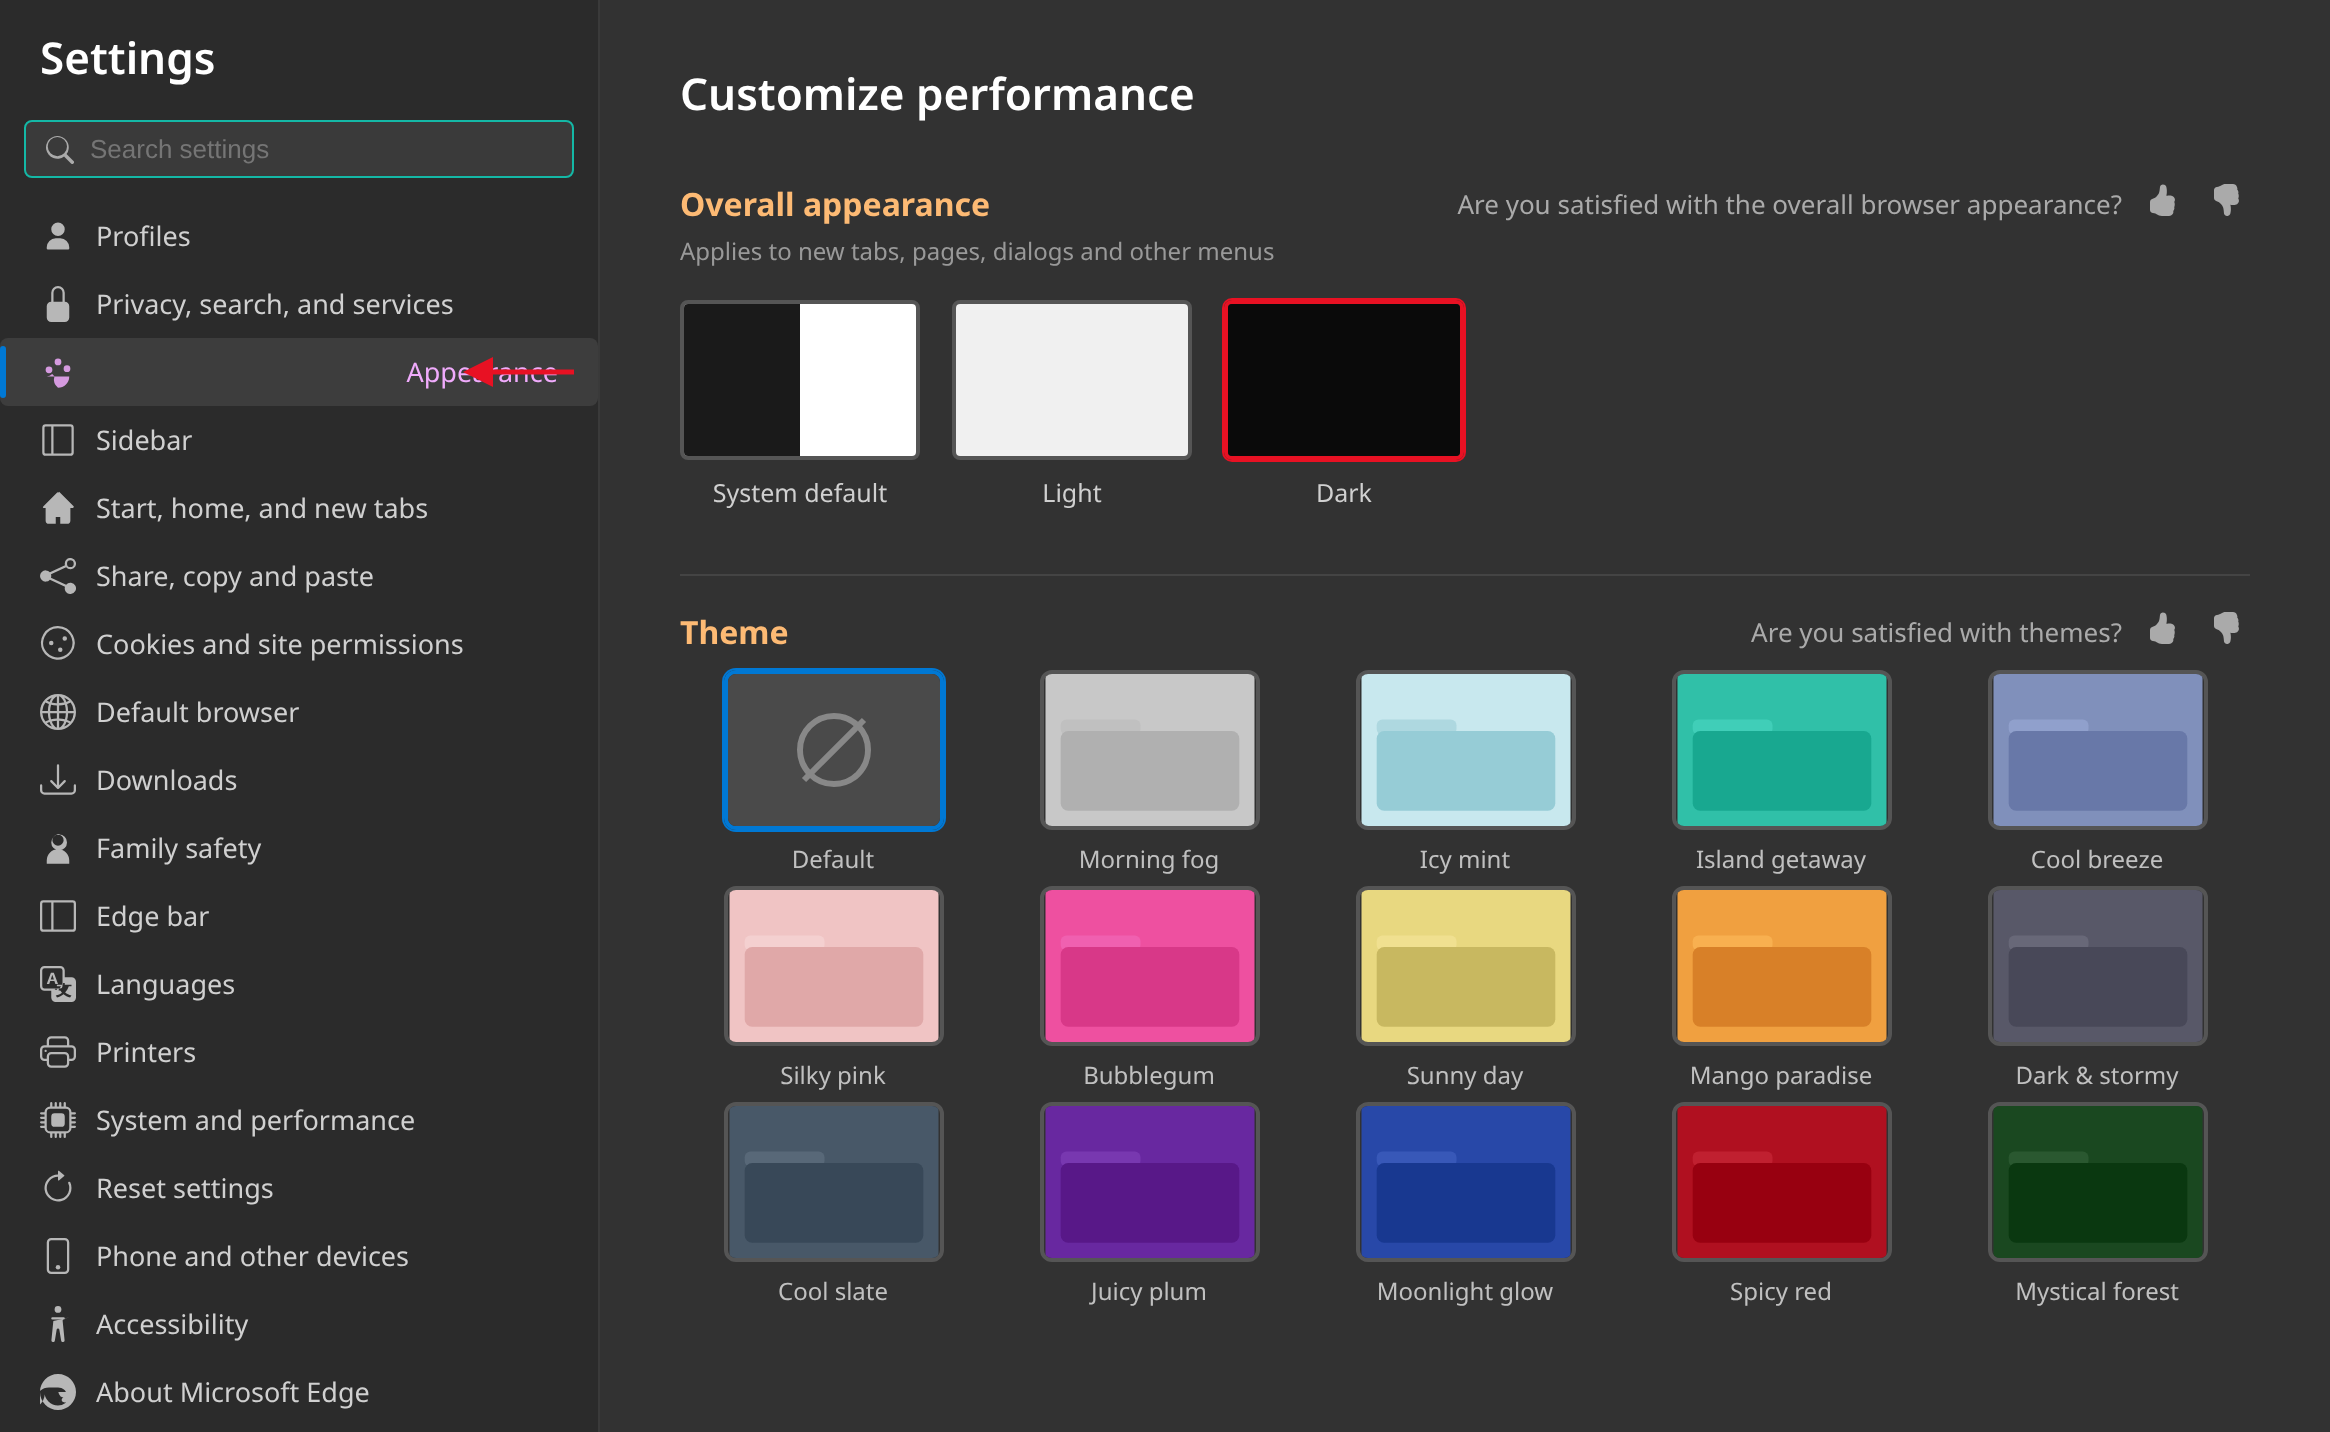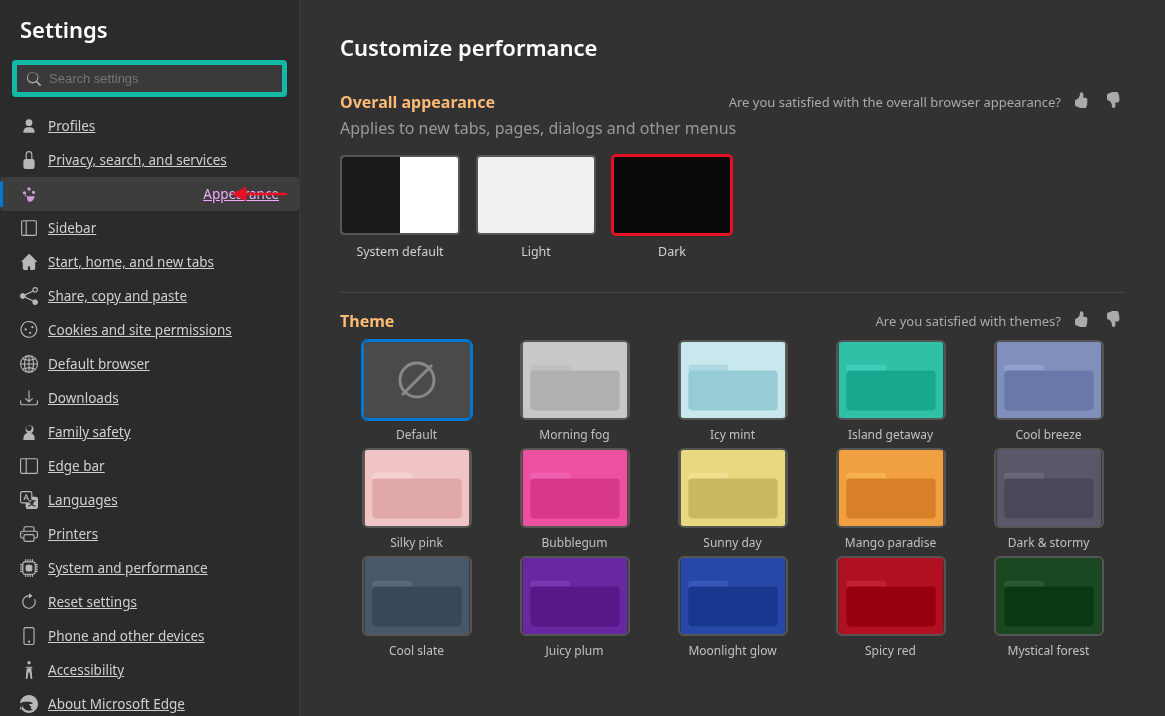--- a/index.html
+++ b/index.html
@@ -30,21 +30,21 @@
       padding: 12px 20px 16px 20px;
     }
     .search-box {
       display: flex;
       align-items: center;
       background: #3a3a3a;
       border-radius: 4px;
       margin: 0 12px 12px 12px;
       padding: 6px 10px;
       gap: 8px;
-      border: 5px solid #14b8a6;
+      border: 1px solid #14b8a6;
     }
     .search-box input {
       background: transparent;
       border: none;
       outline: none;
       color: #aaa;
       font-size: 13px;
       width: 100%;
     }
     .search-icon-svg {
@@ -54,21 +54,20 @@
     .nav-item {
       display: flex;
       align-items: center;
       gap: 10px;
       padding: 8px 20px;
       cursor: pointer;
       border-radius: 4px;
       color: #d0d0d0;
       font-size: 13.5px;
       position: relative;
-      text-decoration: underline;
     }
     .nav-item.active {
       background: #3d3d3d;
       color: #f0abfc;
       justify-content: space-between;
     }
     .nav-item.active::before {
       content: '';
       position: absolute;
       left: 0;
@@ -123,21 +122,21 @@
     }
     .feedback-btn {
       background: transparent;
       border: none;
       cursor: pointer;
       color: #aaa;
       padding: 2px 4px;
       border-radius: 3px;
     }
     .section-subtitle {
-      font-size: 16px;
+      font-size: 12px;
       color: #999;
       margin-bottom: 16px;
     }
 
     
     .appearance-cards {
       display: flex;
       gap: 16px;
     }
     .appearance-card {

